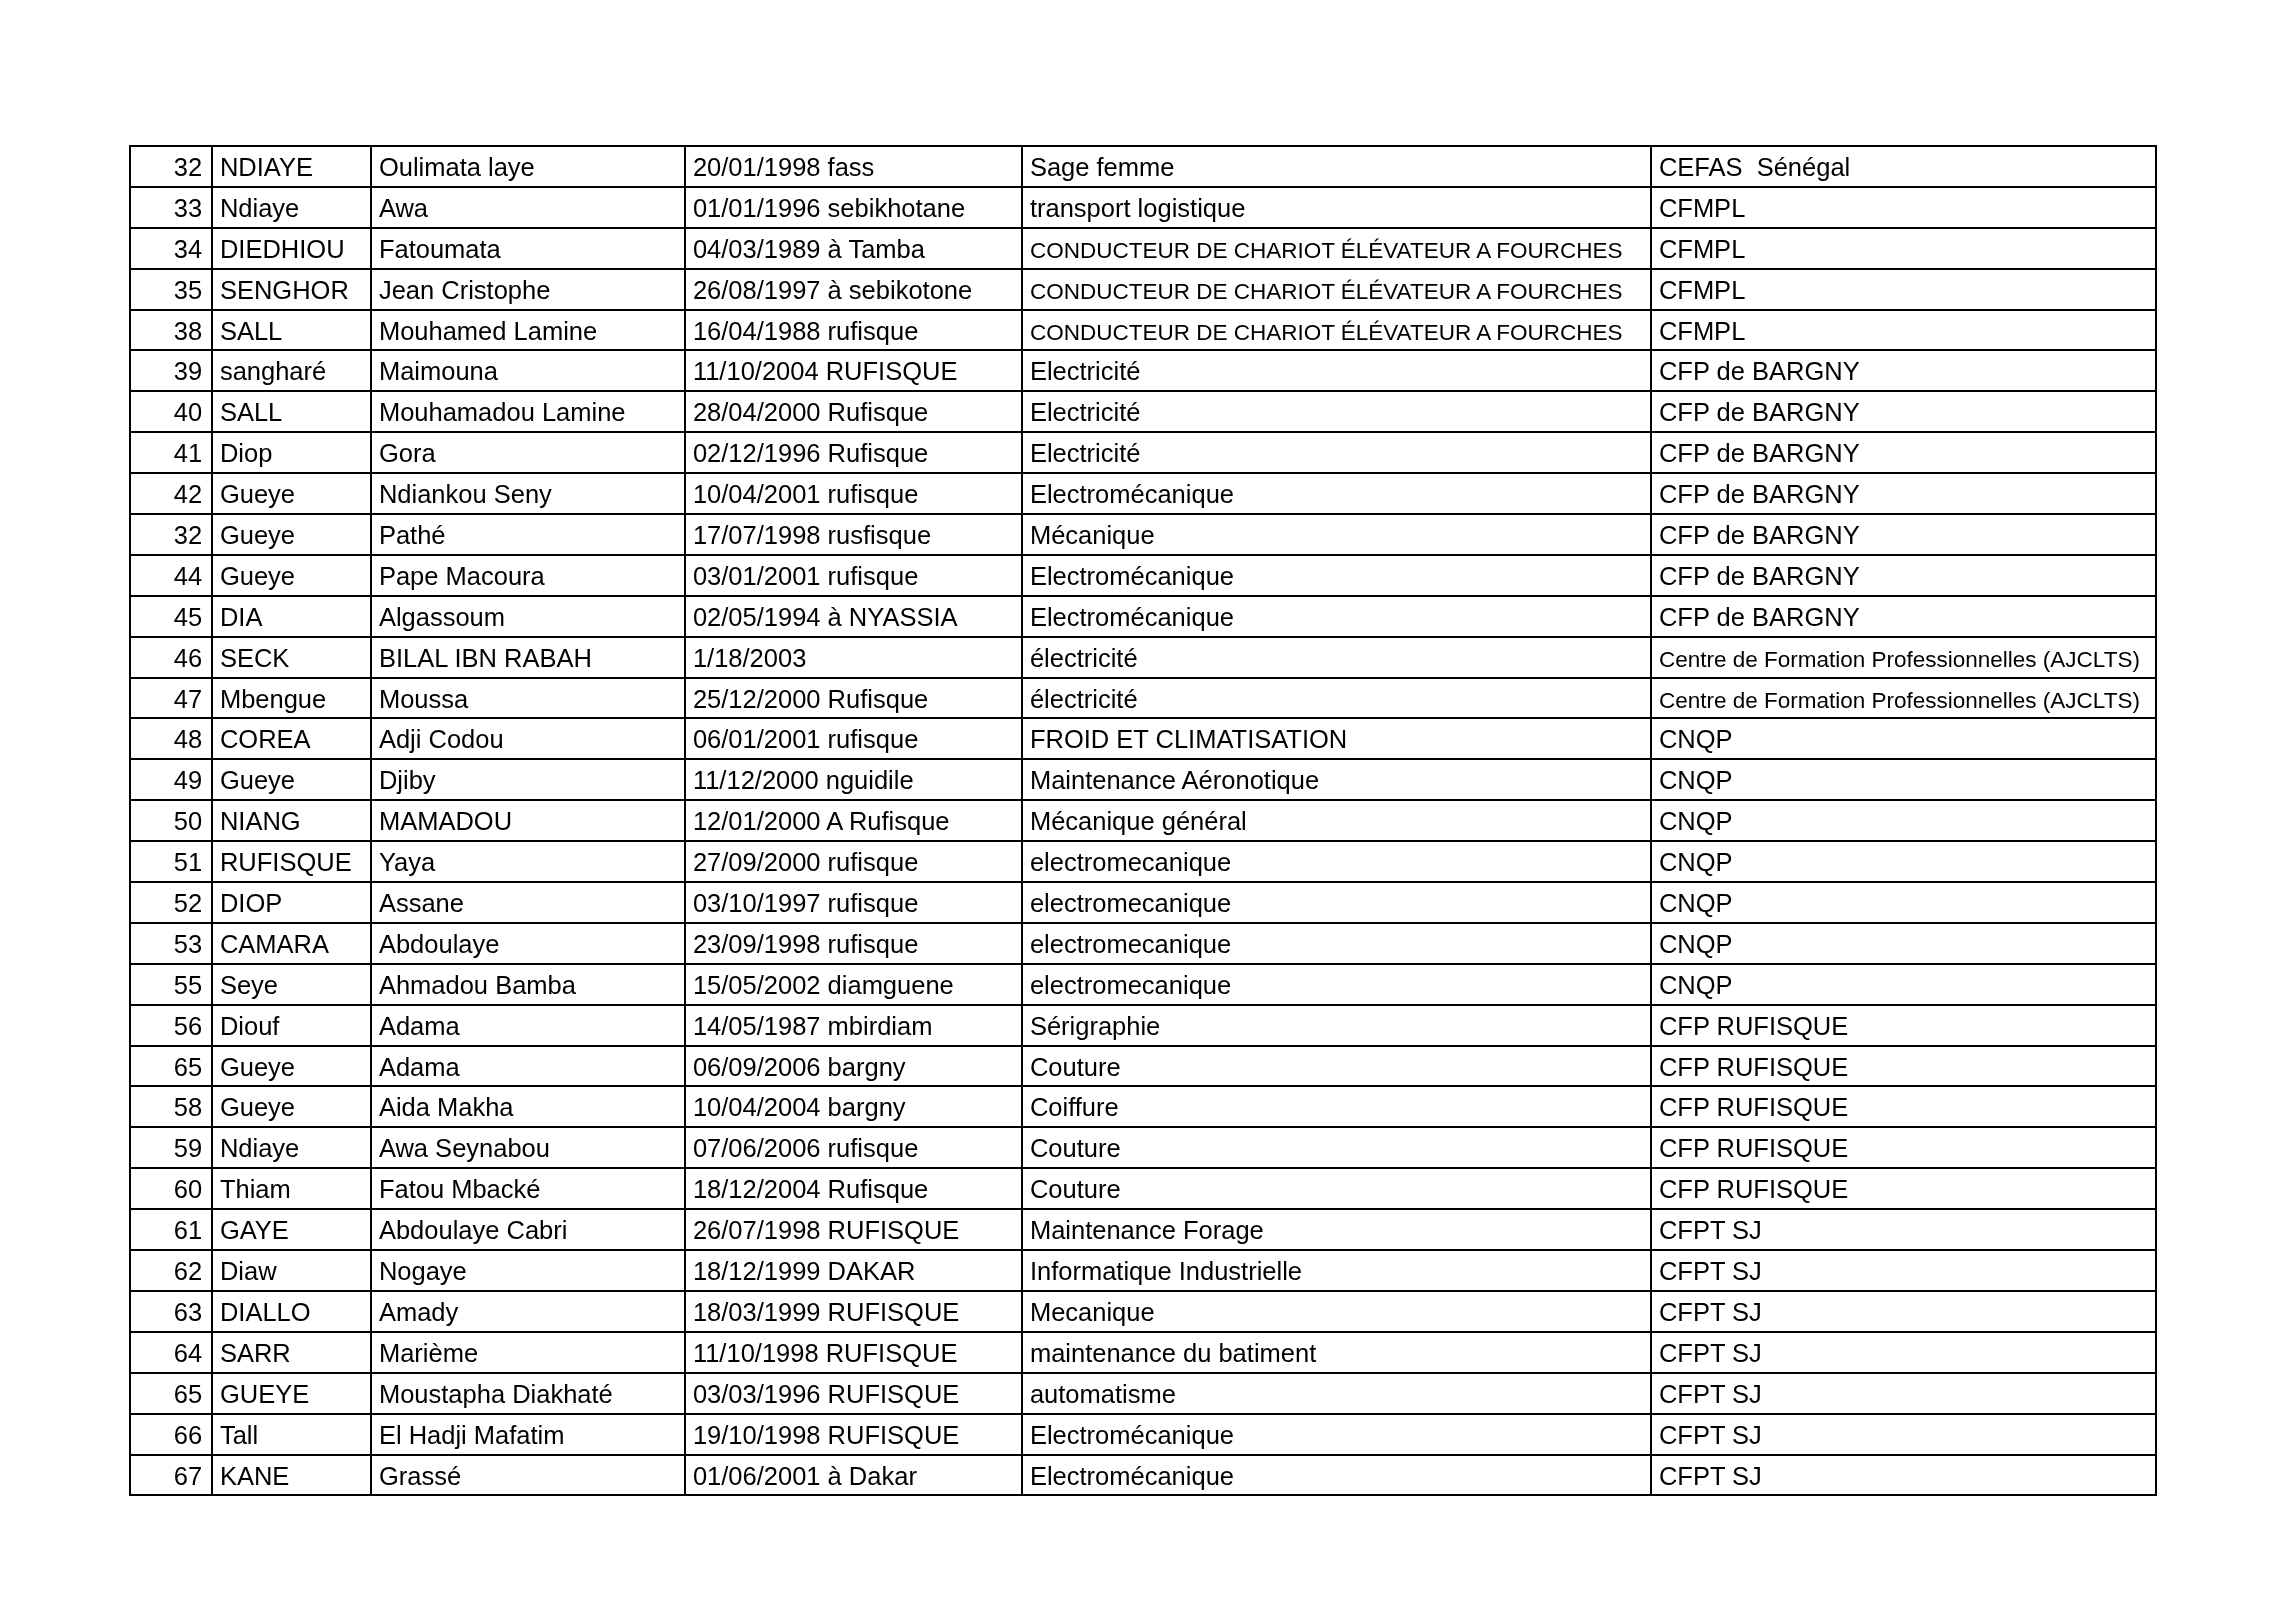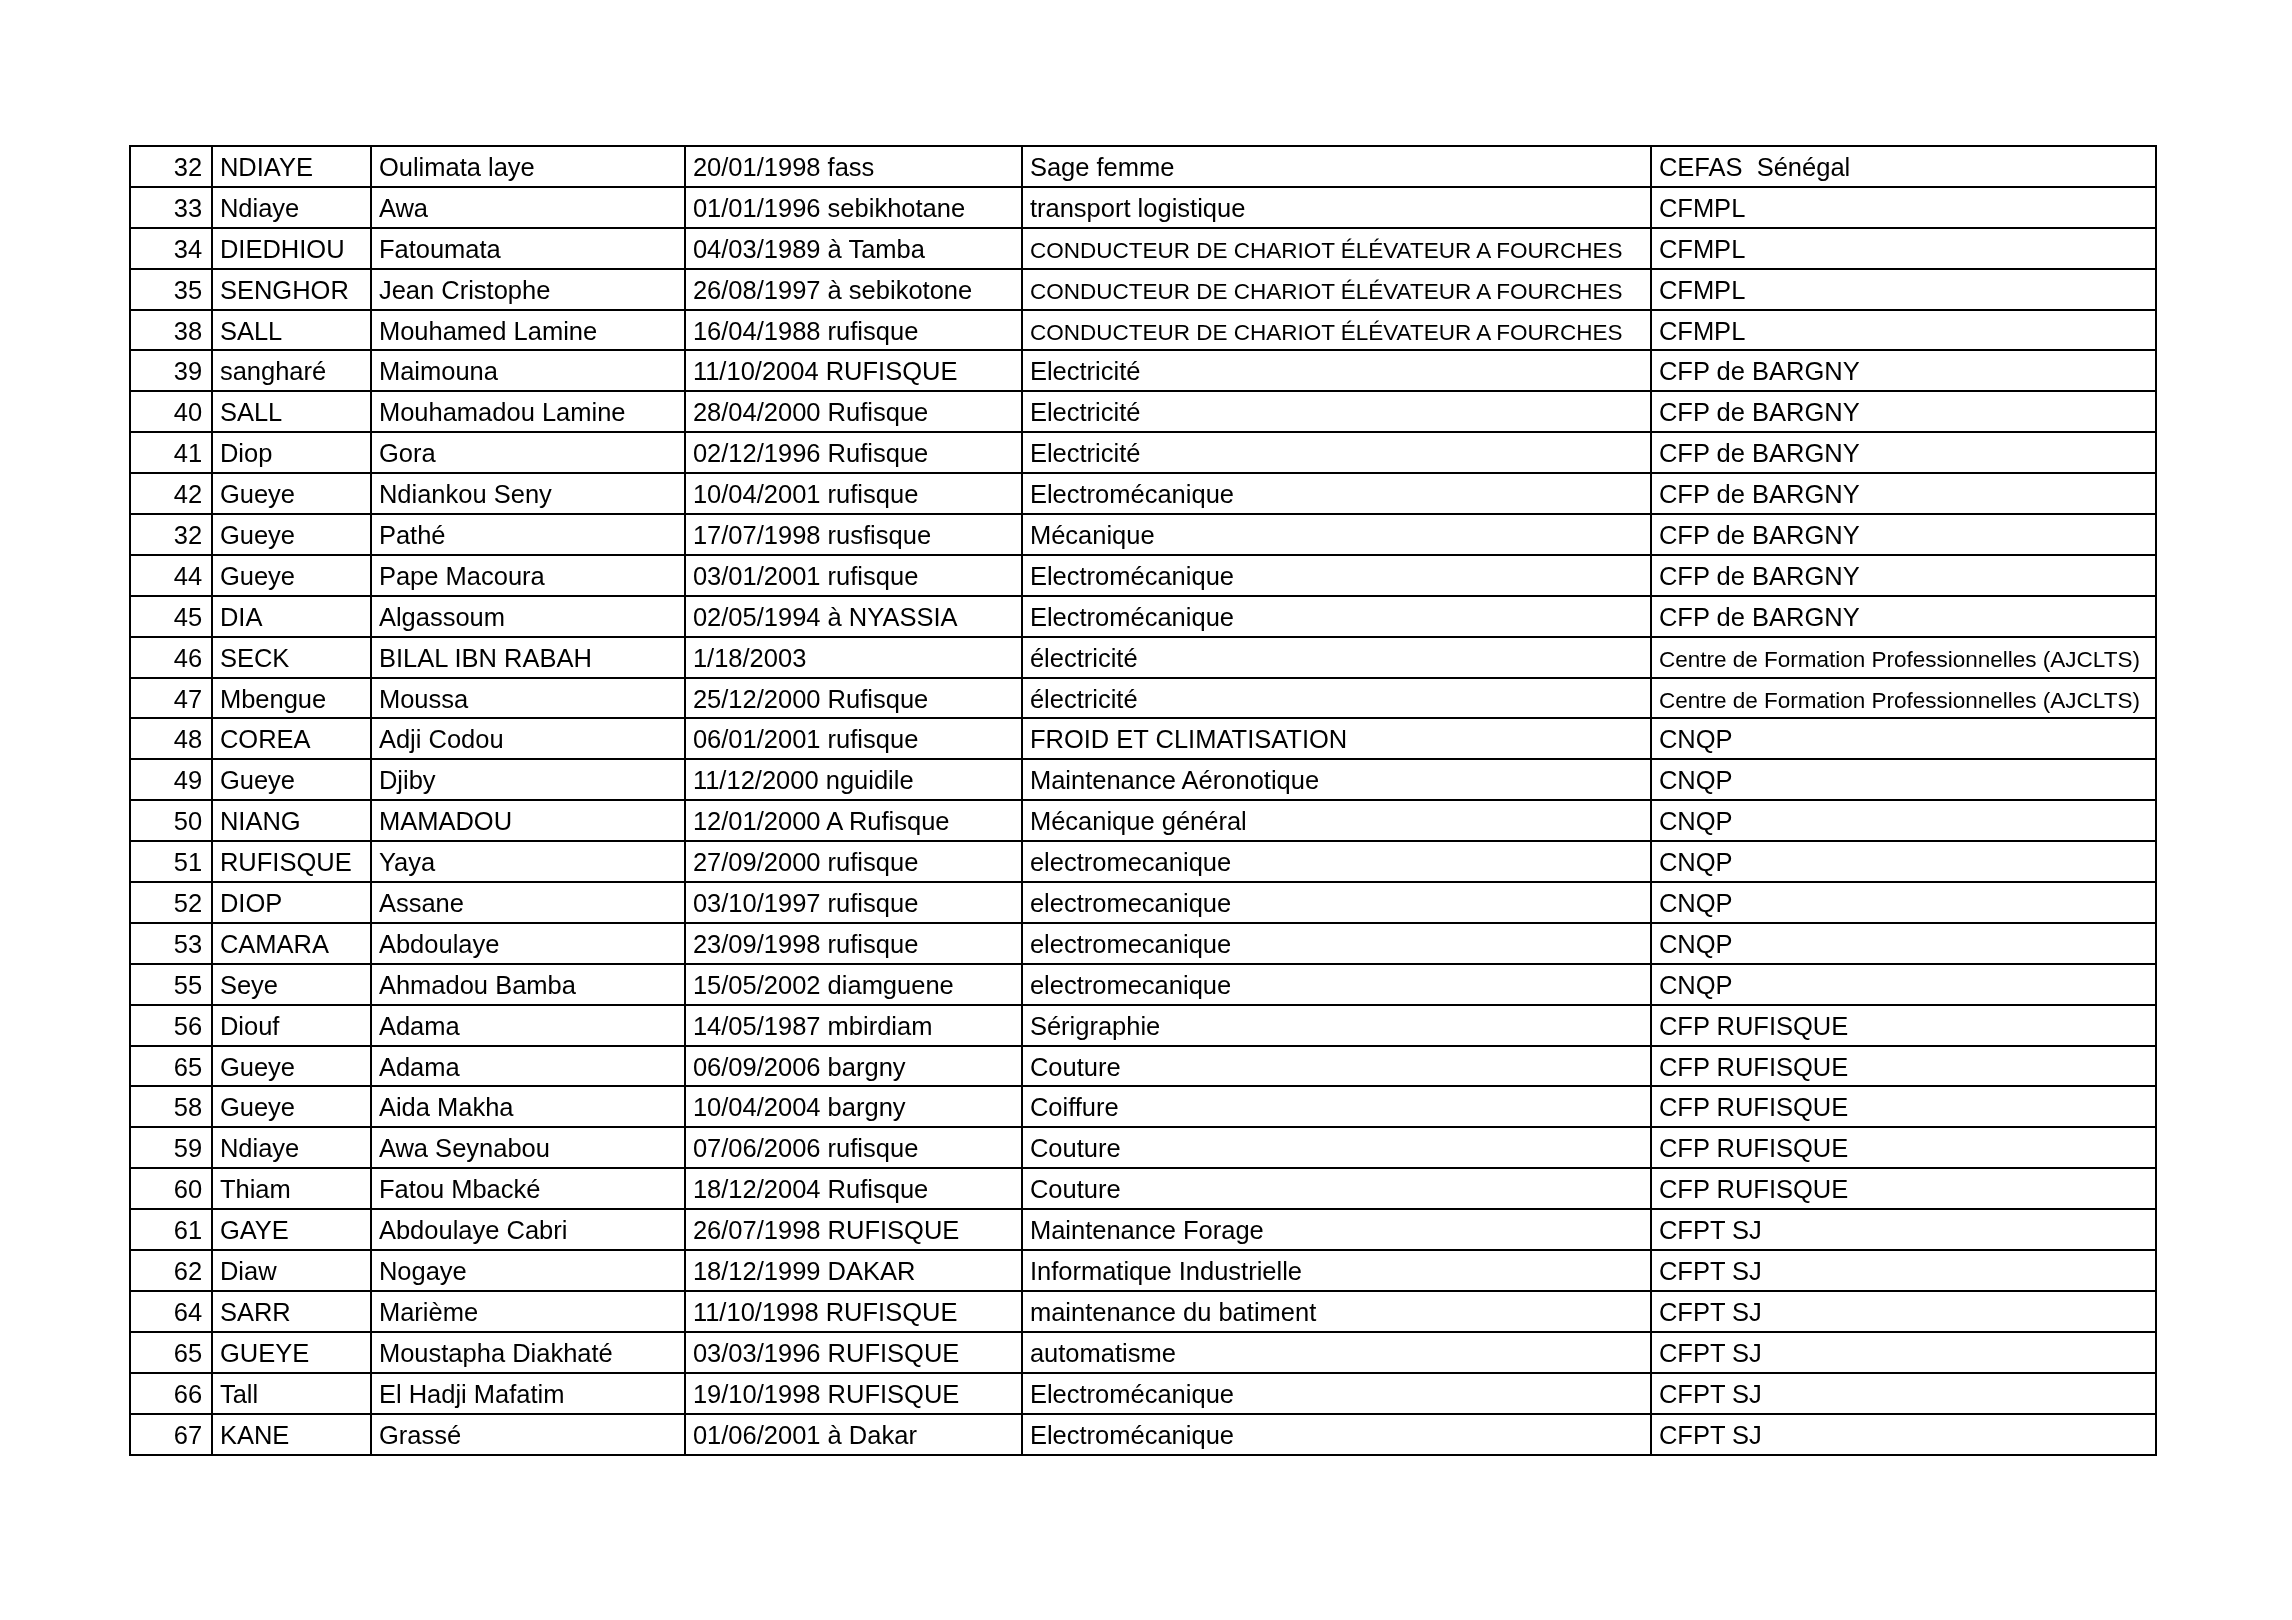--- a/index.html
+++ b/index.html
@@ -282,20 +282,28 @@
   </tr>
         <tr>
     <td class="c-num">62</td>
     <td>Diaw</td>
     <td>Nogaye</td>
     <td>18/12/1999 DAKAR</td>
     <td>Informatique Industrielle</td>
     <td>CFPT SJ</td>
   </tr>
         <tr>
+    <td class="c-num">63</td>
+    <td>DIALLO</td>
+    <td>Amady</td>
+    <td>18/03/1999 RUFISQUE</td>
+    <td>Mecanique</td>
+    <td>CFPT SJ</td>
+  </tr>
+        <tr>
     <td class="c-num">64</td>
     <td>SARR</td>
     <td>Marième</td>
     <td>11/10/1998 RUFISQUE</td>
     <td>maintenance du batiment</td>
     <td>CFPT SJ</td>
   </tr>
         <tr>
     <td class="c-num">65</td>
     <td>GUEYE</td>

